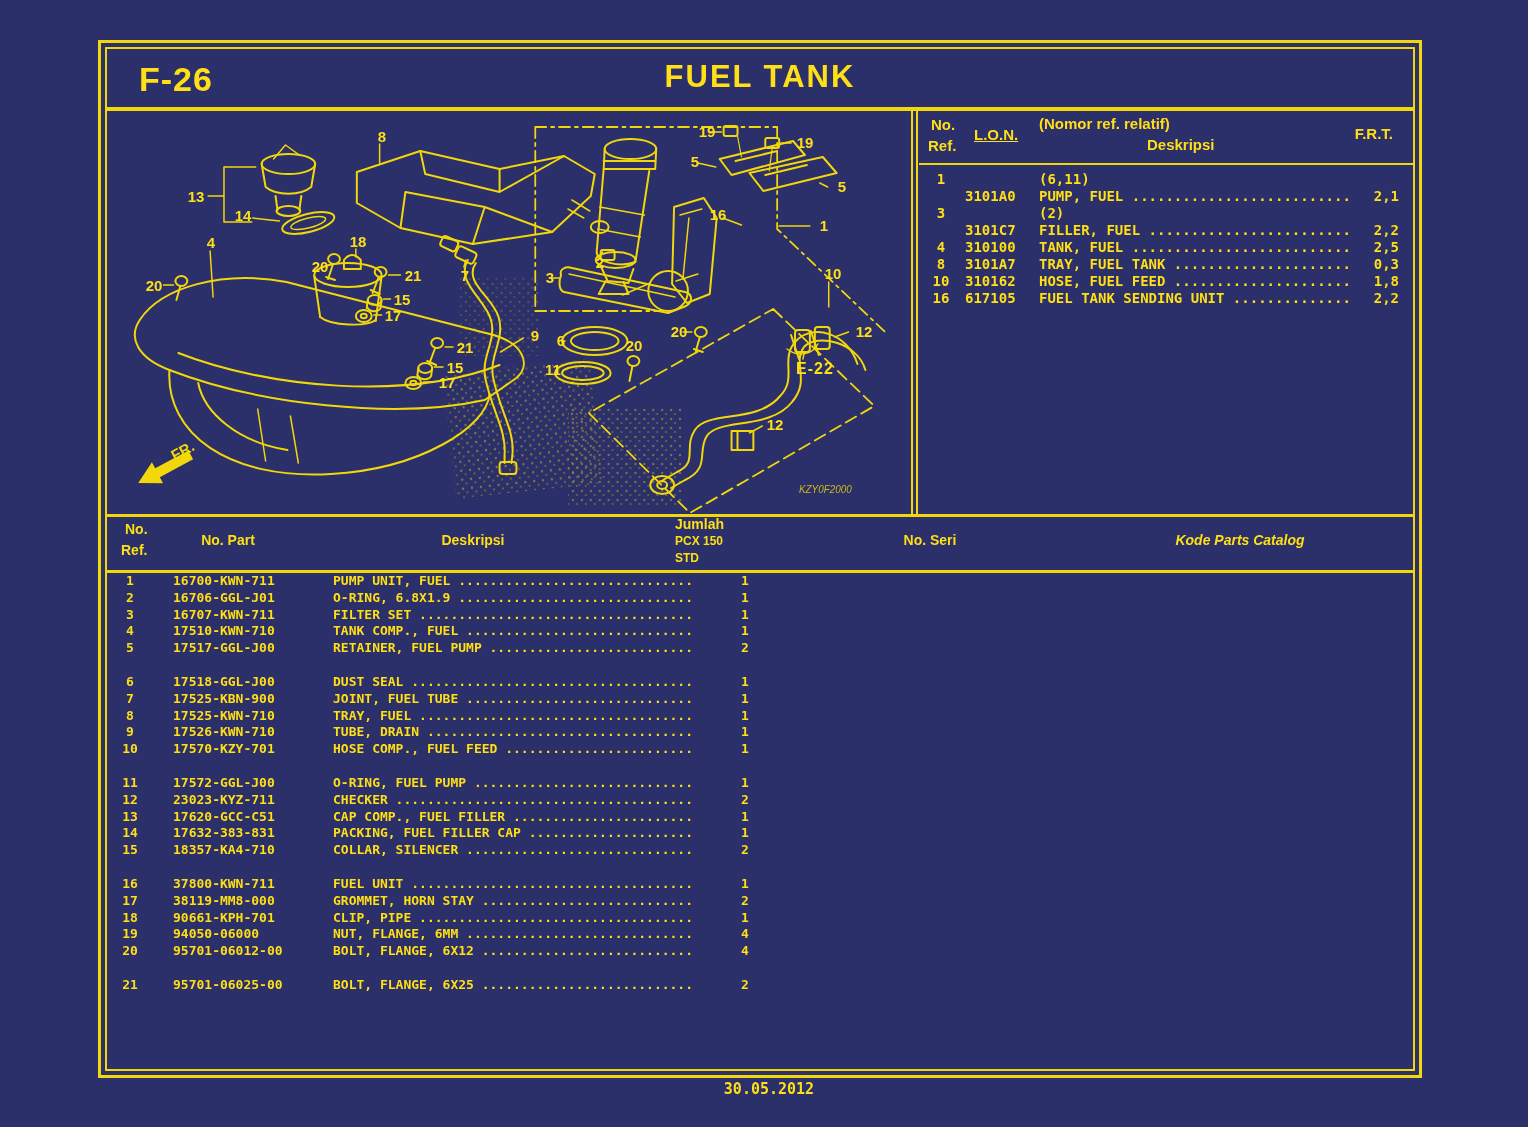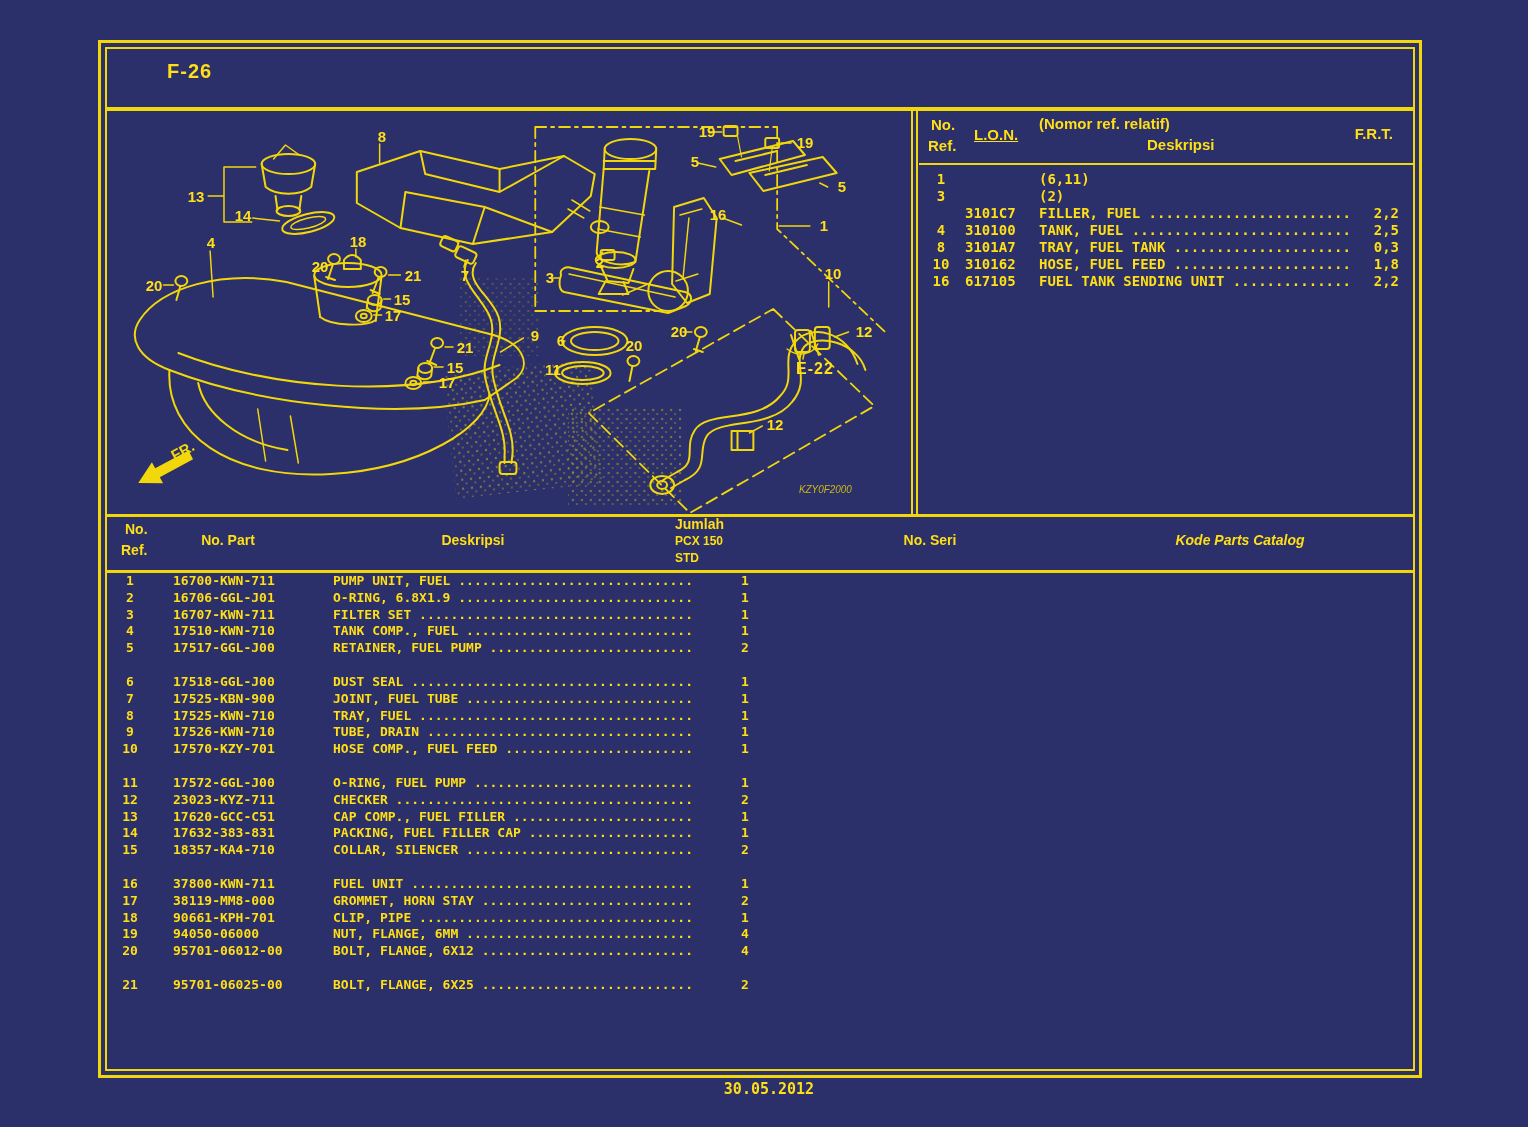--- a/index.html
+++ b/index.html
@@ -20,21 +20,21 @@
     position:absolute;left:98px;top:40px;width:1324px;height:1038px;
     border:3px solid var(--y);
     box-sizing:border-box;
   }
   .header-box{
     position:absolute;top:4px;left:4px;right:4px;height:58px;
     border:2px solid var(--y);
   }
   .page-code{
     position:absolute;left:32px;top:11px;
-    font-size:20px;font-weight:bold;letter-spacing:1px;margin-left:28px;
+    font-size:34px;font-weight:bold;letter-spacing:1px;
   }
   .page-title{
     position:absolute;left:0;right:0;top:10px;text-align:center;
     font-size:31px;font-weight:bold;letter-spacing:2px;
   }
   .content-box{
     position:absolute;top:66px;left:4px;right:4px;bottom:4px;
     border:2px solid var(--y);
   }
   
@@ -108,20 +108,21 @@
     font-family:"DejaVu Sans Mono",monospace;font-weight:bold;font-size:15px;padding-left:10px;
   }
 </style>
 </head>
 <body>
 
 <div class="frame">
 
   <div class="header-box">
     <span class="page-code">F-26</span>
+    <span class="page-title">FUEL TANK</span>
   </div>
 
   <div class="content-box">
 
     <div class="upper">
 
       <div class="diagram">
         <svg viewBox="0 0 811 405" preserveAspectRatio="none">
           <defs>
             <pattern id="stip" width="9" height="9" patternUnits="userSpaceOnUse">
@@ -319,20 +320,26 @@
           <span class="rh-frt">F.R.T.</span>
         </div>
         <div class="ref-rows" id="ref-rows">
             <div class="ref-row">
     <span class="rr-ref">1</span>
     <span class="rr-lon"></span>
     <span class="rr-desc">(6,11)</span>
     <span class="rr-frt"></span>
   </div>
             <div class="ref-row">
+    <span class="rr-ref"></span>
+    <span class="rr-lon">3101A0</span>
+    <span class="rr-desc">PUMP, FUEL ..........................</span>
+    <span class="rr-frt">2,1</span>
+  </div>
+            <div class="ref-row">
     <span class="rr-ref">3</span>
     <span class="rr-lon"></span>
     <span class="rr-desc">(2)</span>
     <span class="rr-frt"></span>
   </div>
             <div class="ref-row">
     <span class="rr-ref"></span>
     <span class="rr-lon">3101C7</span>
     <span class="rr-desc">FILLER, FUEL ........................</span>
     <span class="rr-frt">2,2</span>

